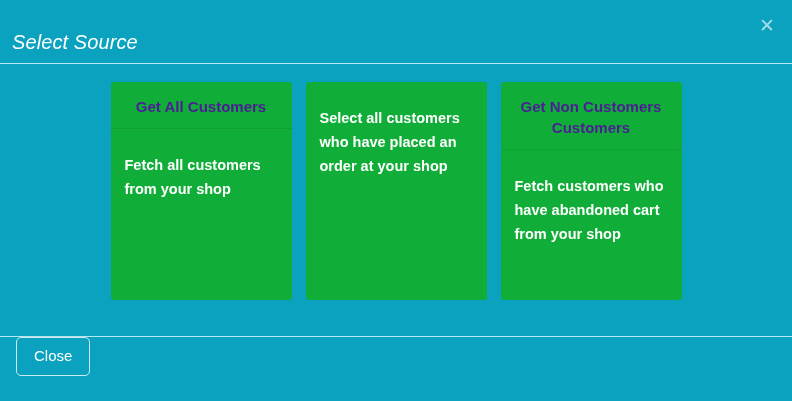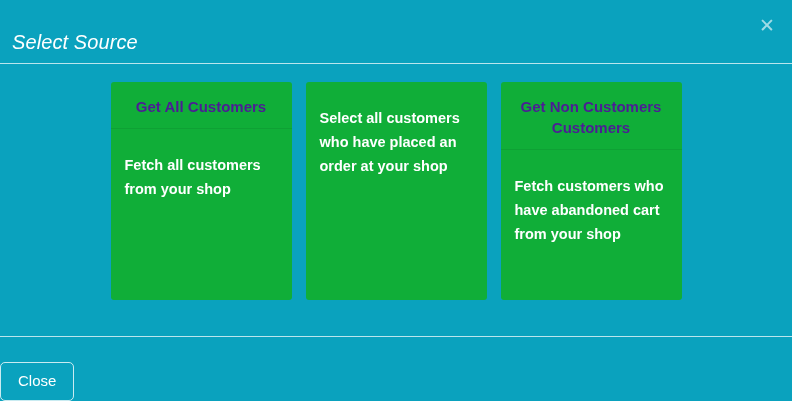--- a/index.html
+++ b/index.html
@@ -115,22 +115,22 @@
     display: block;
   }
 
   
   .modal-footer {
     flex: 0 0 65px;
     height: 65px;
     box-sizing: border-box;
     border-top: 1px solid rgba(255,255,255,0.72);
     display: flex;
-    align-items: flex-end;
-    padding-left: 0;
+    align-items: flex-start;
+    padding-left: 16px;
   }
   .close-button {
     background: transparent;
     border: 1px solid rgba(255,255,255,0.78);
     border-radius: 5px;
     color: #ffffff;
     font-size: 15px;
     font-weight: 400;
     padding: 9px 17px 10px 17px;
     line-height: 18px;

